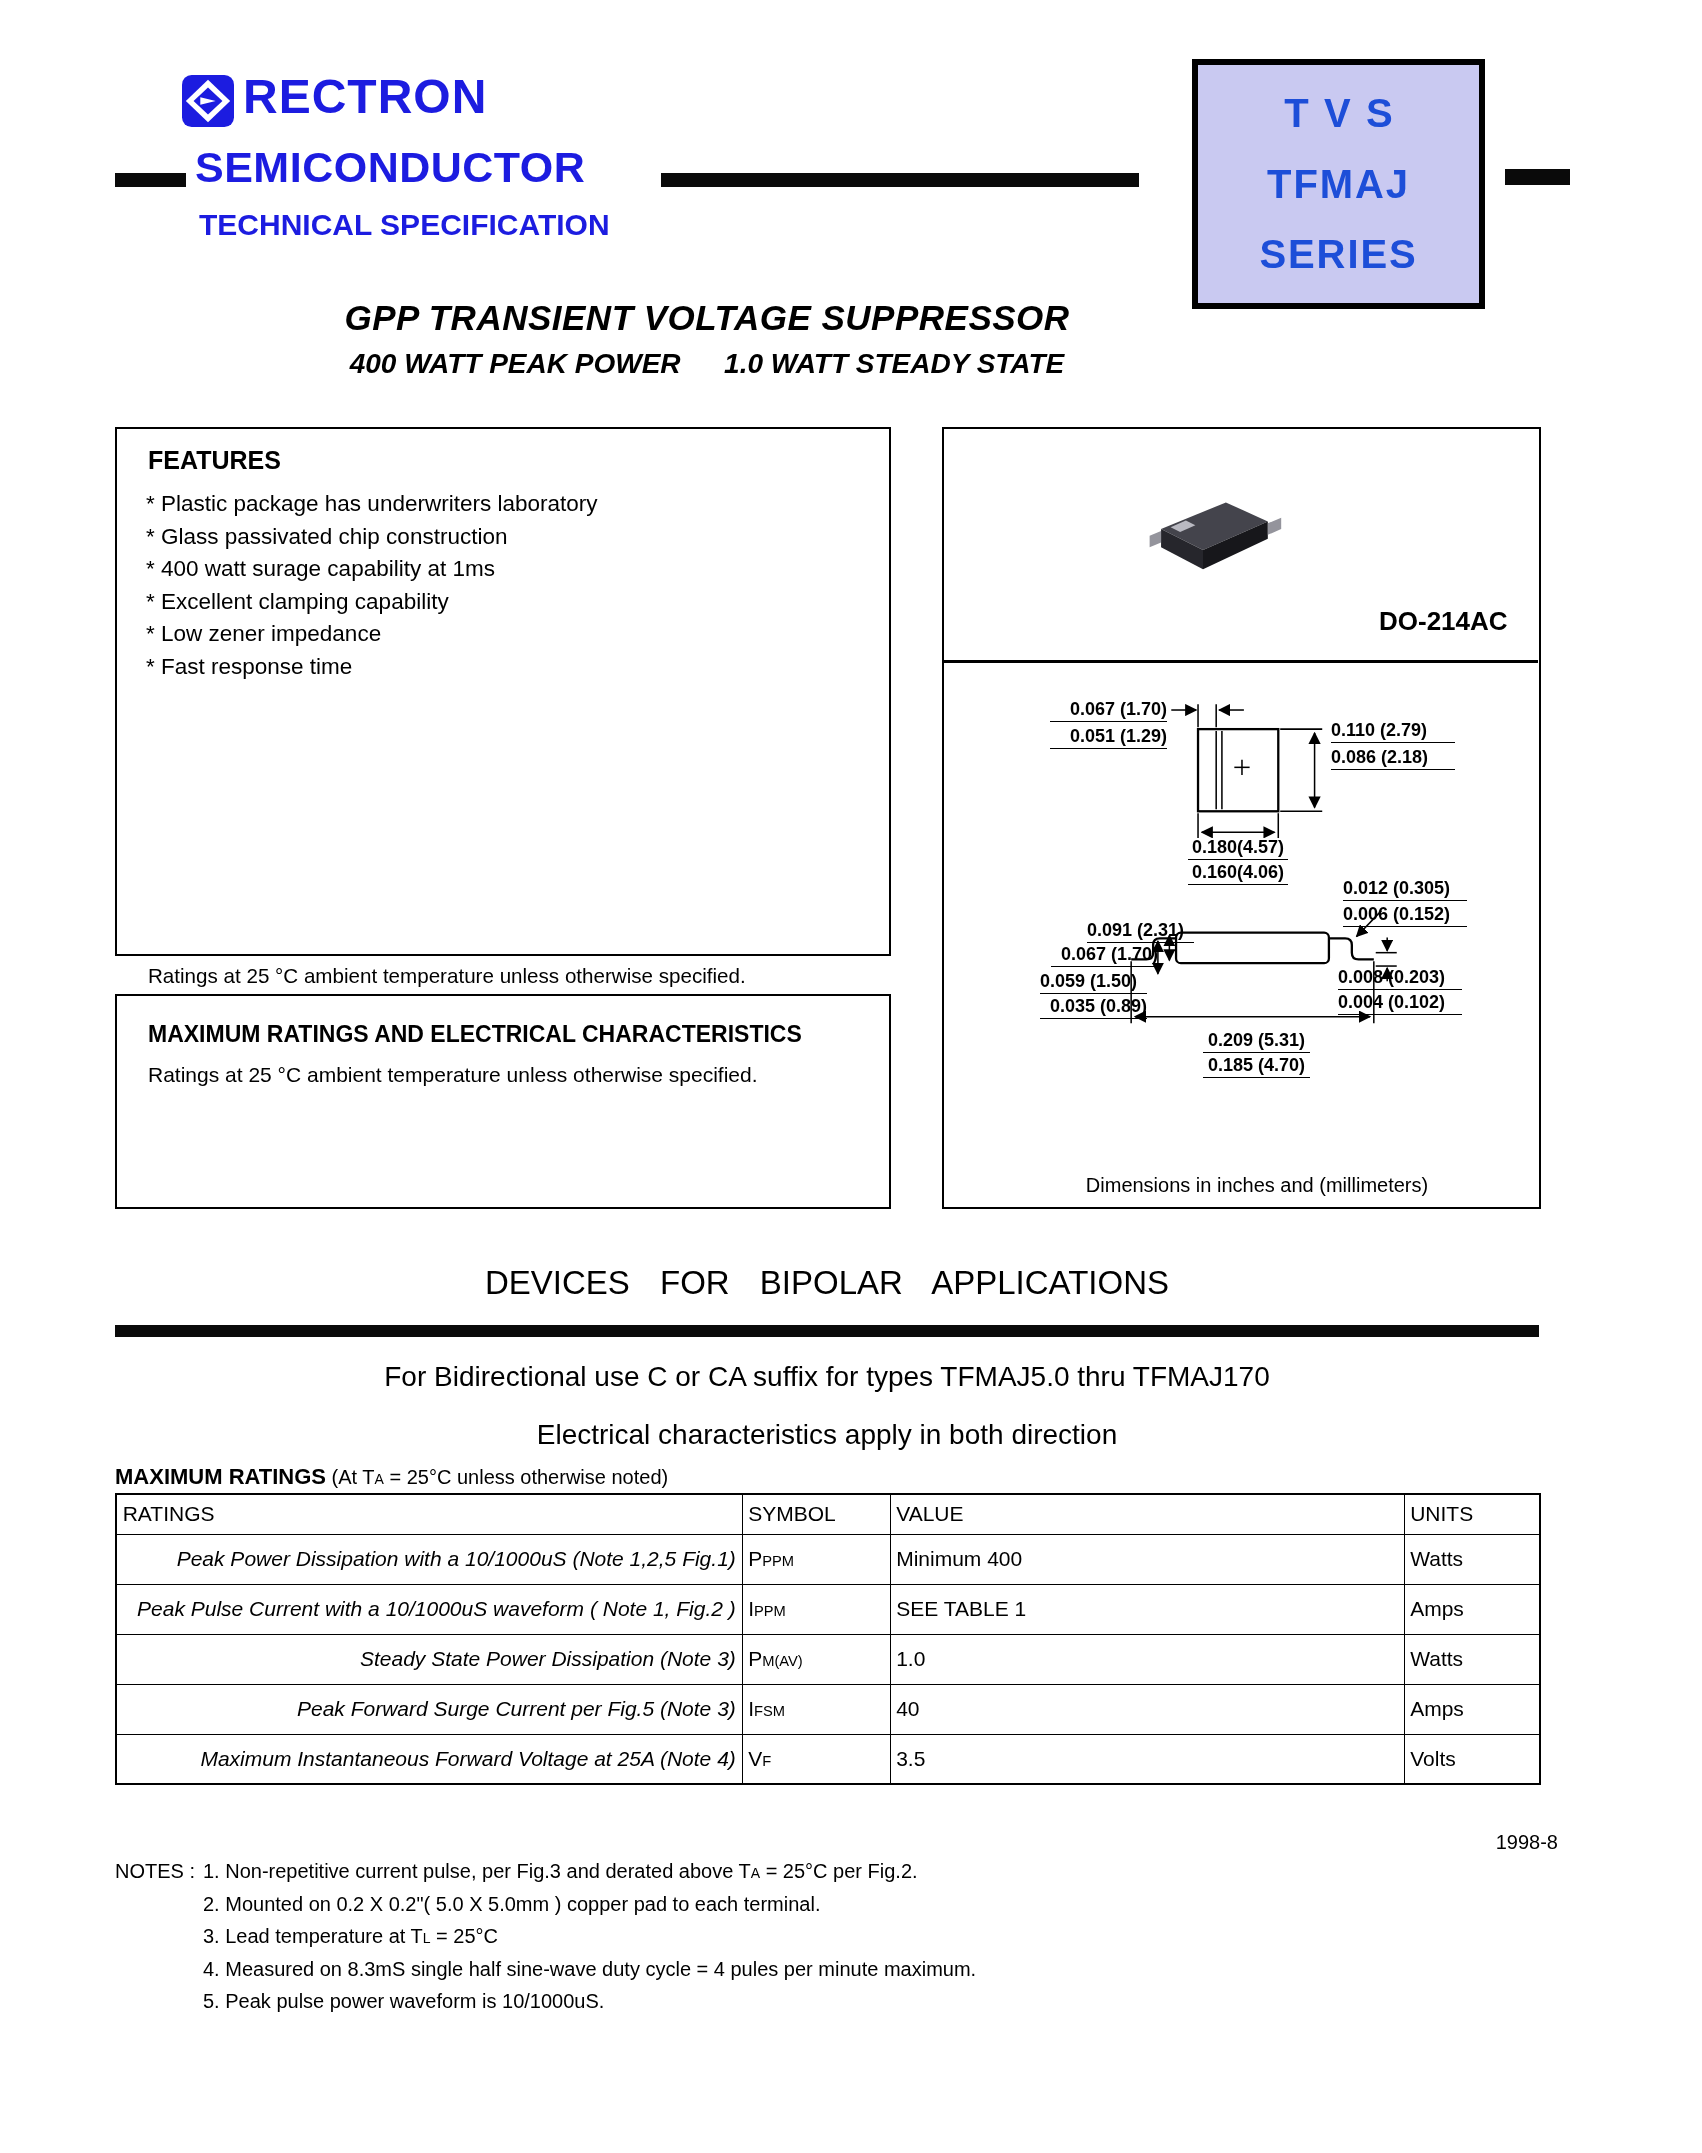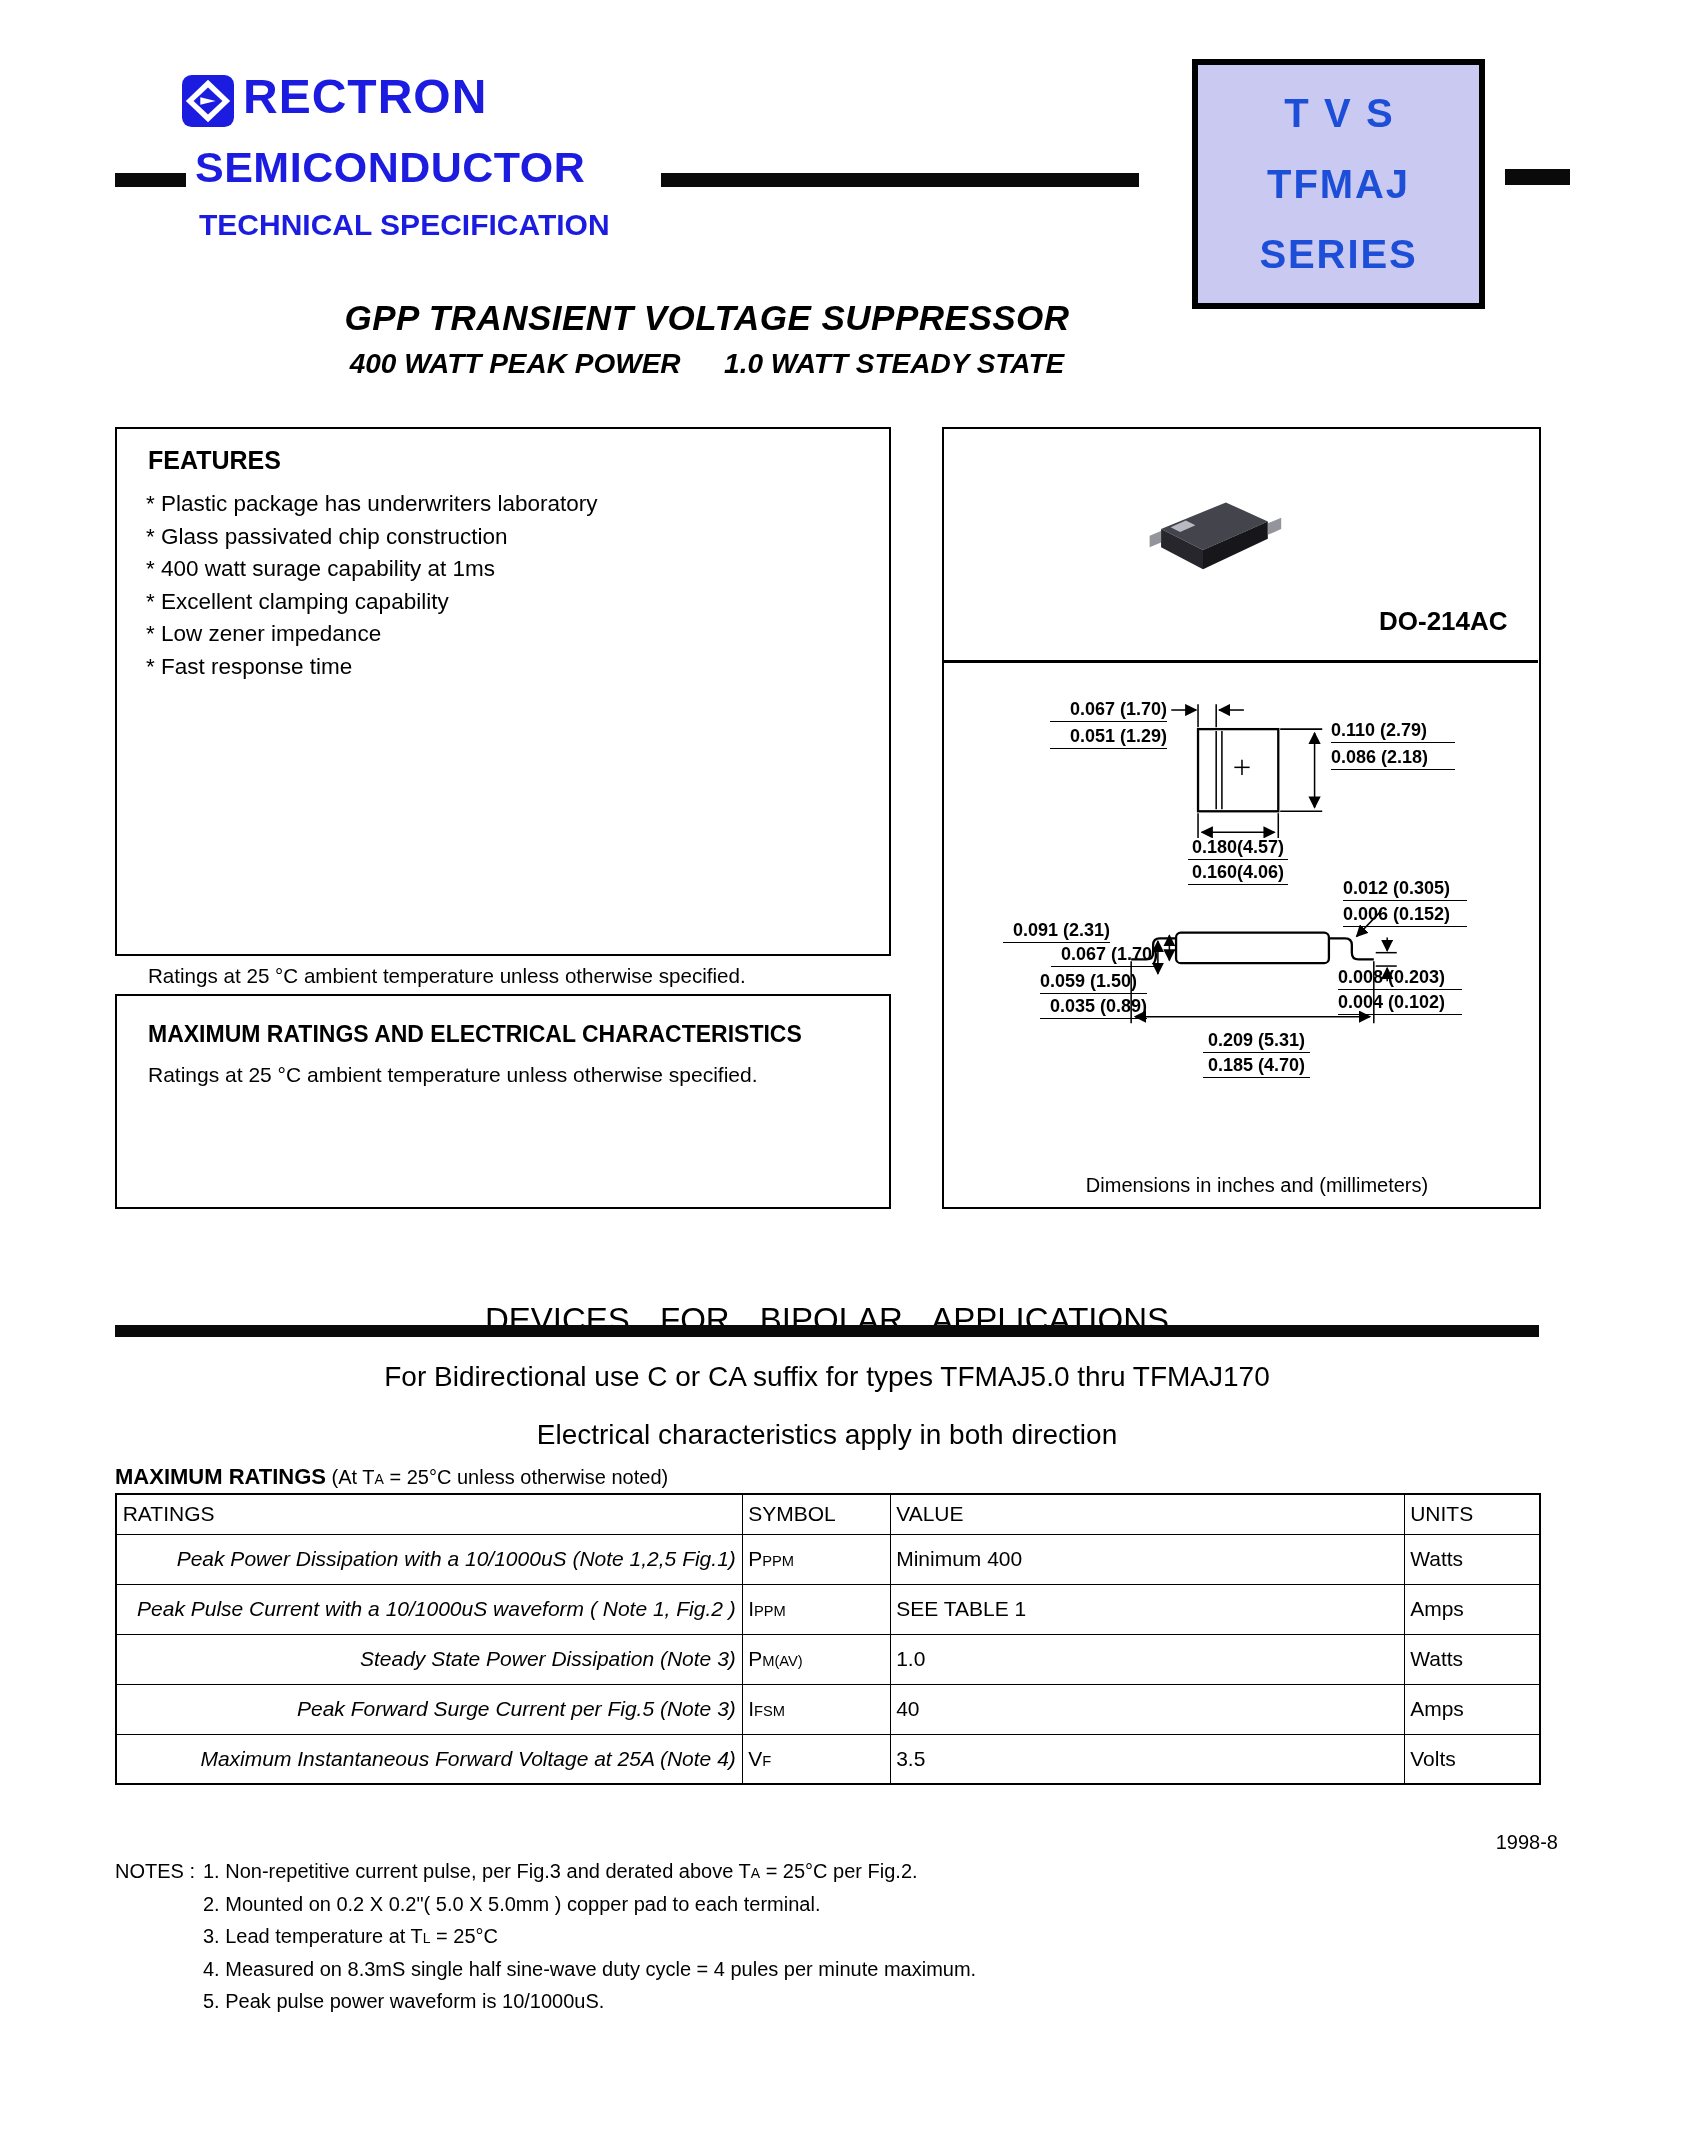--- a/index.html
+++ b/index.html
@@ -174,32 +174,32 @@
 
   <span class="dim" style="left:1050px;top:699px;width:117px;text-align:right;">0.067 (1.70)</span>
   <span class="dim" style="left:1050px;top:726px;width:117px;text-align:right;">0.051 (1.29)</span>
   <span class="dim" style="left:1331px;top:720px;width:124px;">0.110 (2.79)</span>
   <span class="dim" style="left:1331px;top:747px;width:124px;">0.086 (2.18)</span>
   <span class="dim" style="left:1188px;top:837px;width:100px;text-align:center;">0.180(4.57)</span>
   <span class="dim" style="left:1188px;top:862px;width:100px;text-align:center;">0.160(4.06)</span>
 
   <span class="dim" style="left:1343px;top:878px;width:124px;">0.012 (0.305)</span>
   <span class="dim" style="left:1343px;top:904px;width:124px;">0.006 (0.152)</span>
-  <span class="dim" style="left:1003px;top:920px;width:107px;text-align:right;">0.091 (2.31)</span>
+  <span class="dim" style="left:1087px;top:920px;width:107px;text-align:left;">0.091 (2.31)</span>
   <span class="dim" style="left:1051px;top:944px;width:107px;text-align:right;">0.067 (1.70)</span>
   <span class="dim" style="left:1040px;top:971px;width:107px;text-align:left;">0.059 (1.50)</span>
   <span class="dim" style="left:1040px;top:996px;width:107px;text-align:right;">0.035 (0.89)</span>
   <span class="dim" style="left:1338px;top:967px;width:124px;">0.008 (0.203)</span>
   <span class="dim" style="left:1338px;top:992px;width:124px;">0.004 (0.102)</span>
   <span class="dim" style="left:1203px;top:1030px;width:107px;text-align:center;">0.209 (5.31)</span>
   <span class="dim" style="left:1203px;top:1055px;width:107px;text-align:center;">0.185 (4.70)</span>
 
   <div class="abs dims-note" style="left:1037px;top:1174px;width:440px;">Dimensions in inches and (millimeters)</div>
 
-  <div class="abs bipolar-heading" style="left:115px;top:1264px;width:1424px;margin-top:37px;">DEVICES FOR BIPOLAR APPLICATIONS</div>
+  <div class="abs bipolar-heading" style="left:115px;top:1264px;width:1424px;">DEVICES FOR BIPOLAR APPLICATIONS</div>
   <div class="bar" style="left:115px;top:1325px;width:1424px;height:11.5px;"></div>
   <div class="abs bipolar-line" style="left:115px;top:1361px;width:1424px;">For Bidirectional use C or CA suffix for types TFMAJ5.0 thru TFMAJ170</div>
   <div class="abs bipolar-line" style="left:115px;top:1419px;width:1424px;">Electrical characteristics apply in both direction</div>
 
   <div class="abs table-caption" style="left:115px;top:1464px;">
     <span class="caption-bold">MAXIMUM RATINGS</span><span class="caption-rest"><span> (At T</span><span class="t-sub">A</span><span> = 25°C unless otherwise noted)</span></span>
   </div>
 
   <table class="ratings-table">
     <thead>

